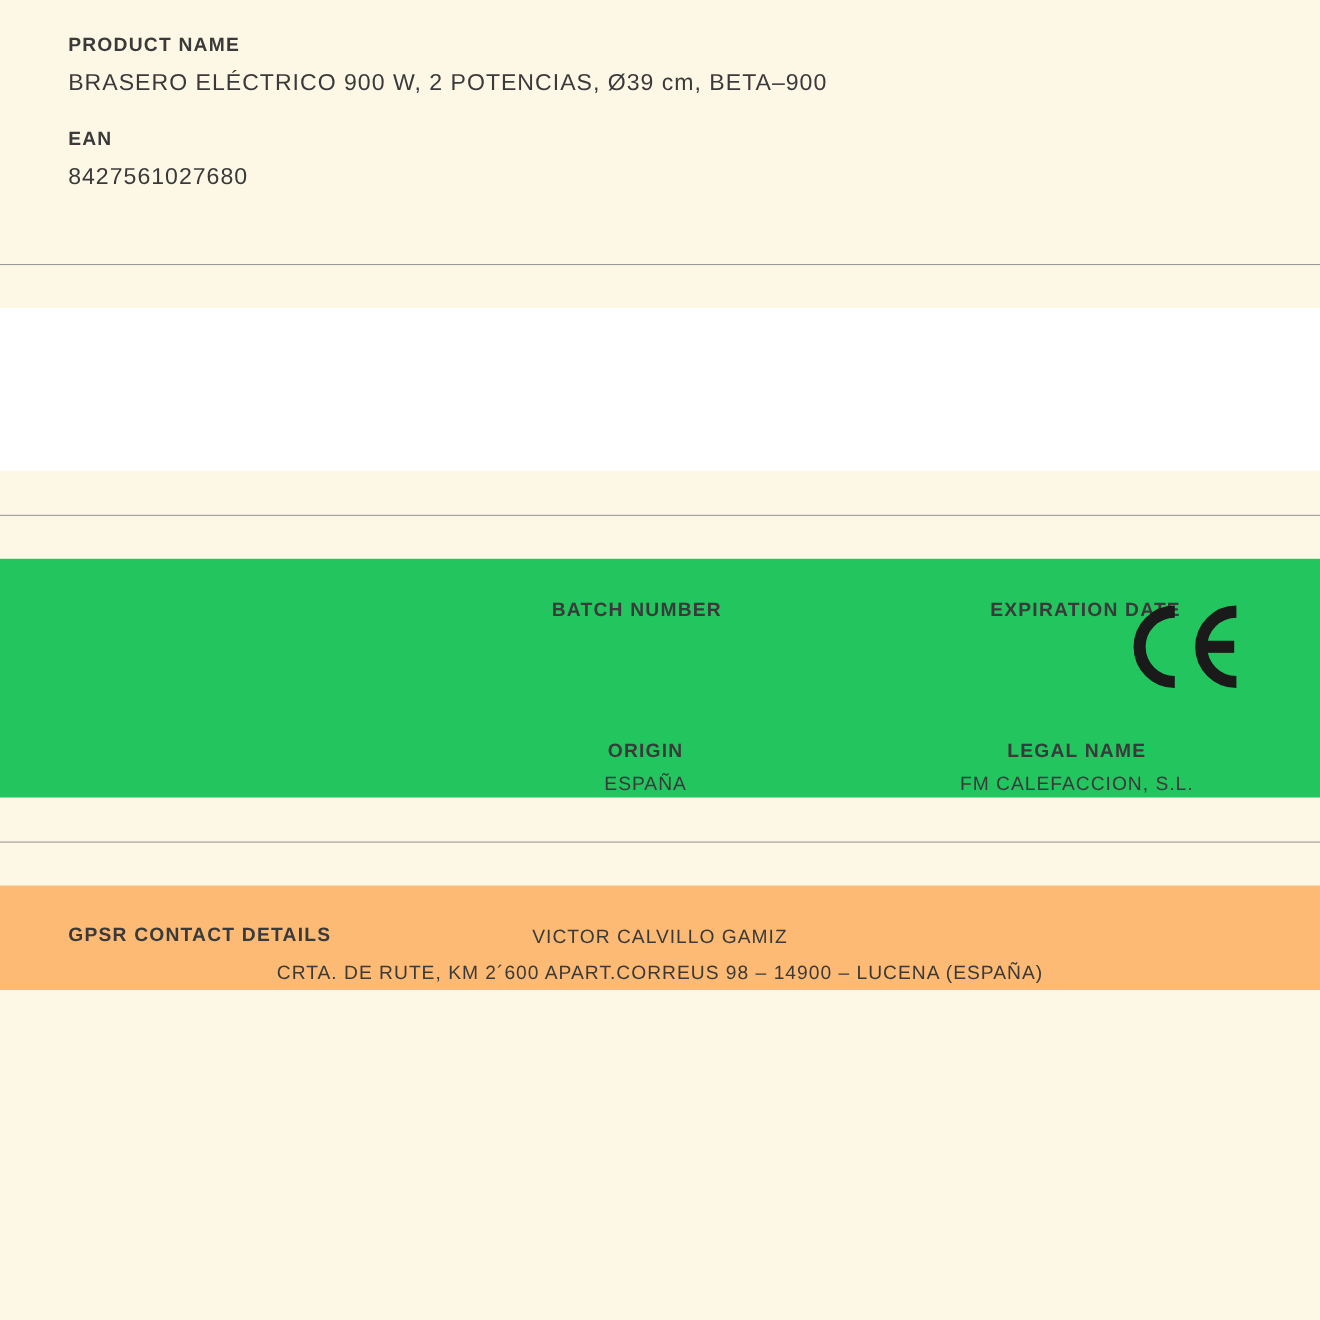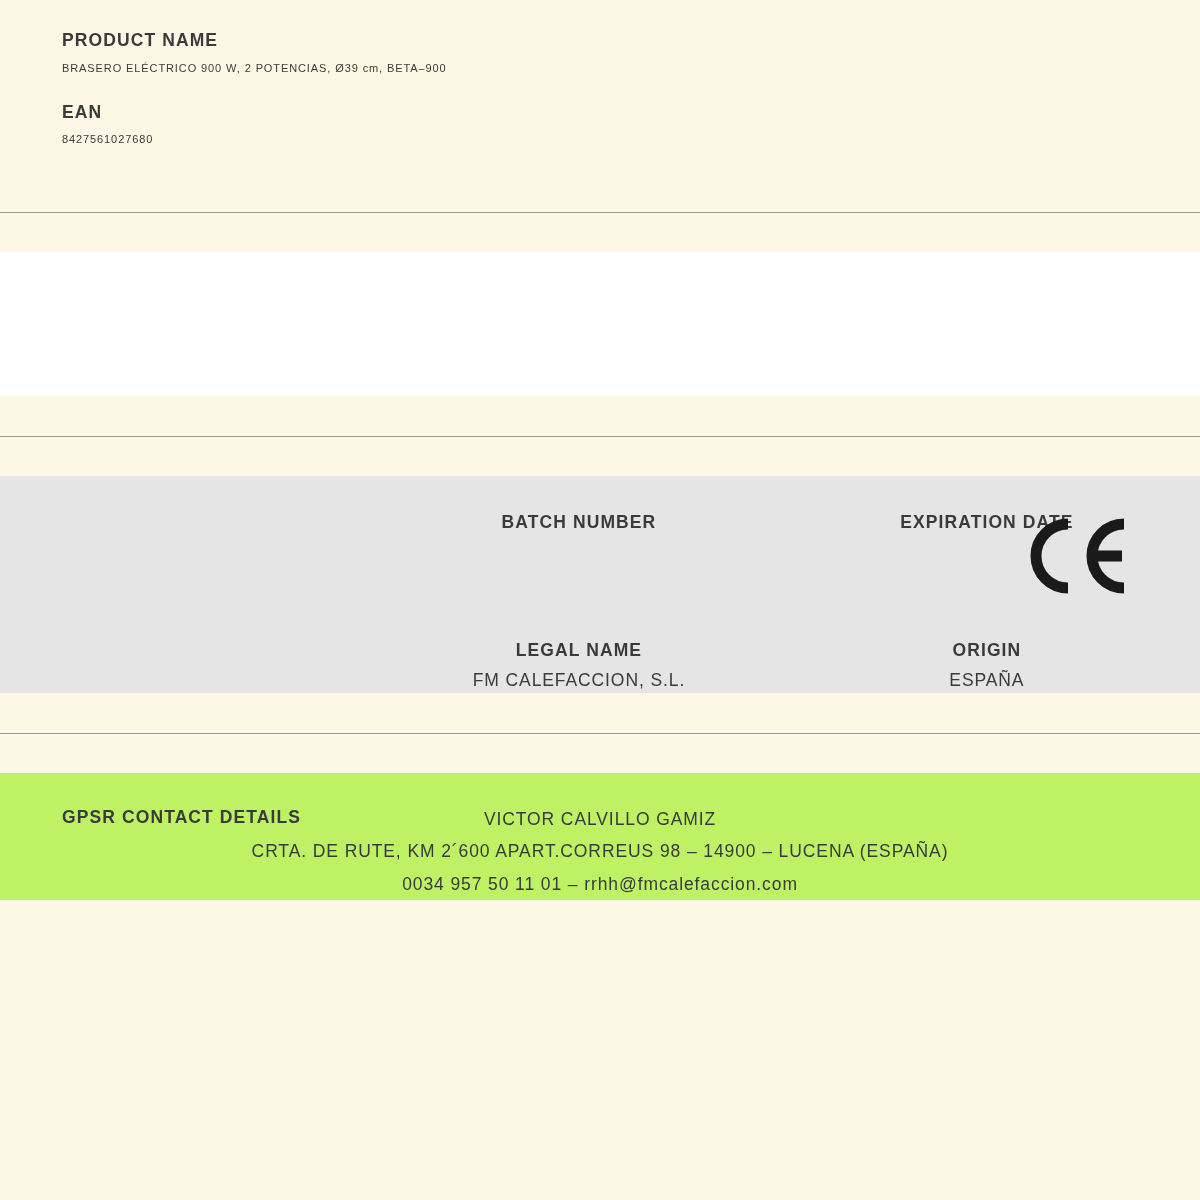--- a/index.html
+++ b/index.html
@@ -32,21 +32,21 @@
   }
   .field-label {
     font-size: 17.5px;
     font-weight: 700;
     letter-spacing: 1.1px;
     color: #3a3a3a;
     margin: 0;
     line-height: 1.4;
   }
   .field-value {
-    font-size: 11px;
+    font-size: 21px;
     font-weight: 400;
     letter-spacing: 0.9px;
     color: #3a3a3a;
     margin: 8px 0 0 0;
     line-height: 1.4;
   }
   .gap-block {
     margin-top: 24px;
   }
 
@@ -58,21 +58,21 @@
 
   
   .image-area {
     background: #ffffff;
     flex: 1 1 auto;
     height: 548px;
   }
 
   
   .info-block {
-    background: #e5e5e5;
+    background: #22c55e;
     height: 240px;
     position: relative;
     box-sizing: border-box;
     padding-top: 34px;
   }
   .info-row {
     display: flex;
     width: 100%;
   }
   .info-col {
@@ -105,21 +105,21 @@
   .ce-mark {
     position: absolute;
     right: 70px;
     top: 40px;
     width: 110px;
     height: 80px;
   }
 
   
   .footer {
-    background: #bef264;
+    background: #fdba74;
     height: 190px;
     box-sizing: border-box;
     padding: 30px 62px 0 62px;
     position: relative;
   }
   .footer-label {
     font-size: 17.5px;
     font-weight: 700;
     letter-spacing: 1.1px;
     color: #3a3a3a;
@@ -166,44 +166,43 @@
         <p class="info-value"></p>
       </div>
       <div class="info-col shift-right">
         <p class="info-label">EXPIRATION DATE</p>
         <p class="info-value"></p>
       </div>
     </div>
 
     <div class="info-row row-second">
       <div class="info-col"></div>
+      <div class="info-col shift-right">
+        <p class="info-label">ORIGIN</p>
+        <p class="info-value">ESPAÑA</p>
+      </div>
       <div class="info-col shift-left">
         <p class="info-label">LEGAL NAME</p>
         <p class="info-value">FM CALEFACCION, S.L.</p>
-      </div>
-      <div class="info-col shift-right">
-        <p class="info-label">ORIGIN</p>
-        <p class="info-value">ESPAÑA</p>
       </div>
     </div>
 
     <div class="ce-mark">
       <svg viewBox="0 0 110 80" width="110" height="80" aria-hidden="true">
         <path d="M48 8 A32 32 0 1 0 48 72" fill="none" stroke="#1a1a1a" stroke-width="11"></path>
         <path d="M104 8 A32 32 0 1 0 104 72" fill="none" stroke="#1a1a1a" stroke-width="11"></path>
         <rect x="72" y="34.5" width="30" height="11" fill="#1a1a1a"></rect>
       </svg>
     </div>
 
   </div>
 
   <div class="divider"></div>
 
   <div class="footer">
     <span class="footer-label">GPSR CONTACT DETAILS</span>
     <div class="footer-lines">
       <div>VICTOR CALVILLO GAMIZ</div>
       <div>CRTA. DE RUTE,  KM 2´600    APART.CORREUS 98 – 14900 – LUCENA (ESPAÑA)</div>
-      <div>0034 957 50 11 01 – rrhh@fmcalefaccion.com</div>
     </div>
   </div>
 
 </div>
 
 </body></html>

